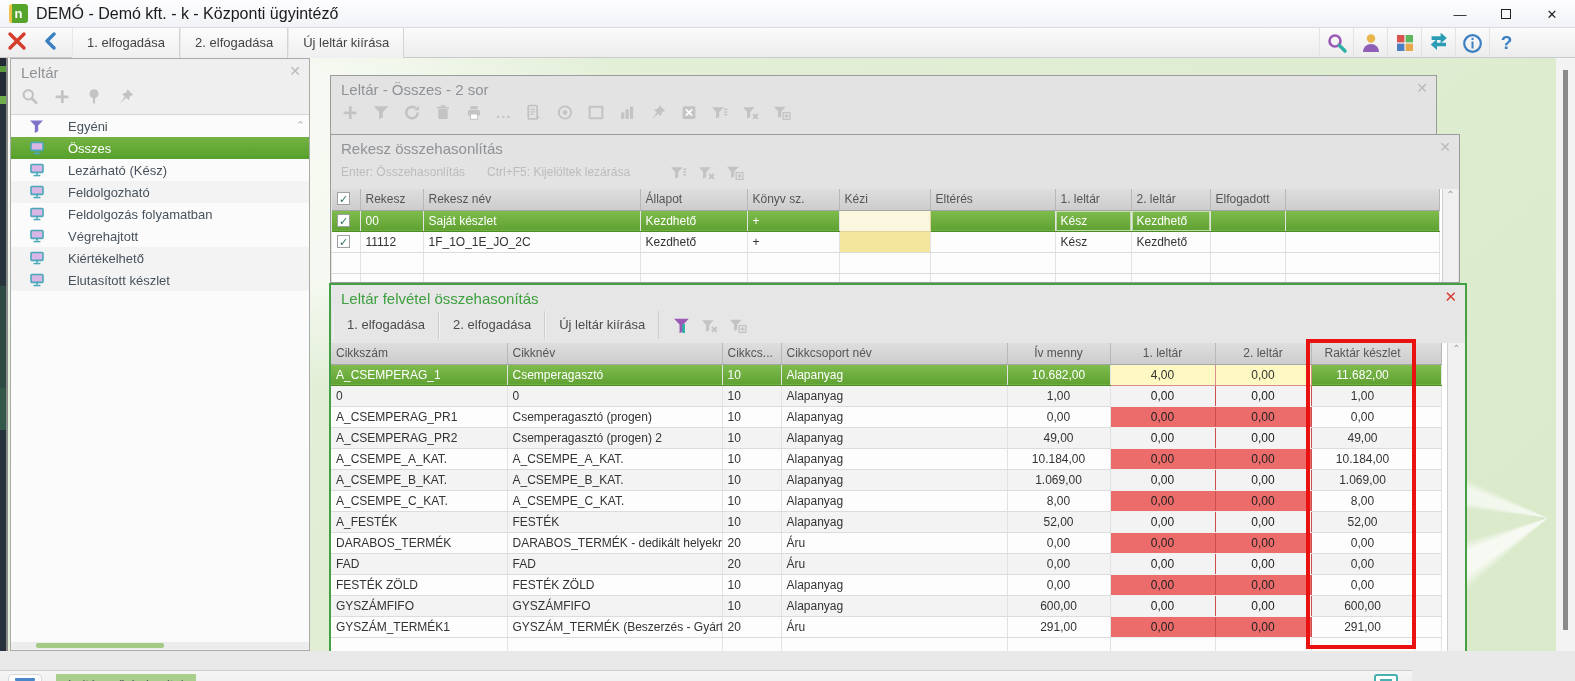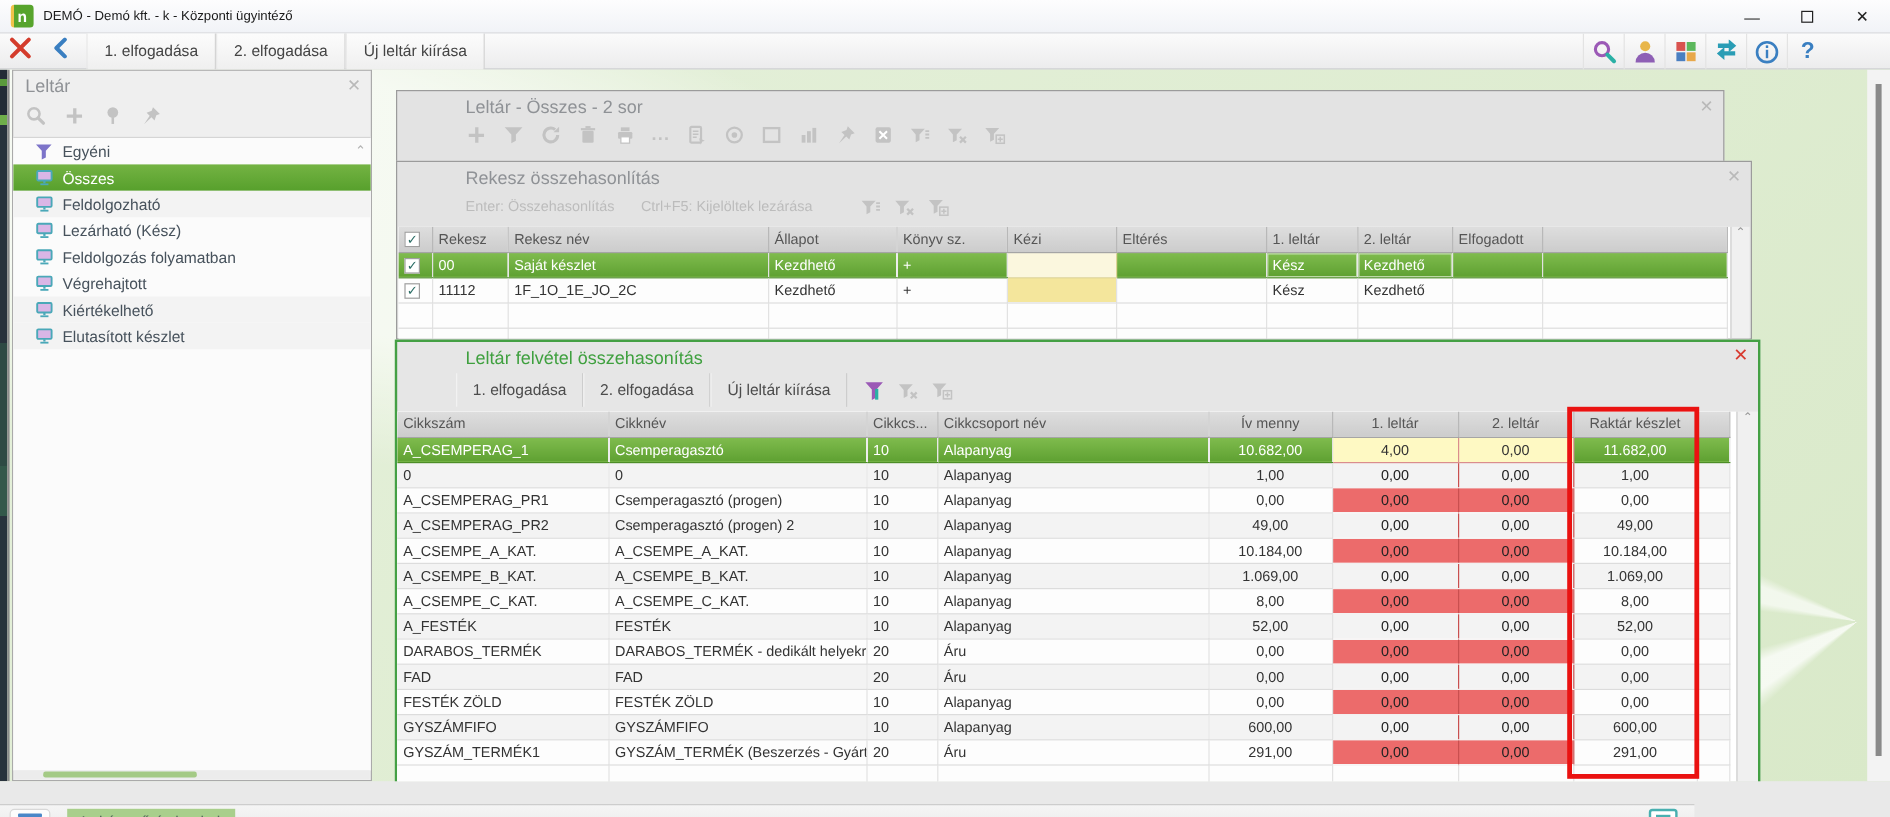--- a/index.html
+++ b/index.html
@@ -7,21 +7,21 @@
     font-family:"Liberation Sans","DejaVu Sans",sans-serif; }
   .screen { position:relative; width:1575px; height:681px; background:#e9e9e9; overflow:hidden; }
 
   
   .titlebar { position:absolute; left:0; top:0; width:1575px; height:28px;
     background:linear-gradient(#fdfdfe,#f1f3f7); border-bottom:1px solid #d9dbe0;
     display:flex; align-items:center; }
   .appicon { width:19px; height:19px; margin:0 8px 0 9px; border-radius:3px;
     background:linear-gradient(90deg,#f0c24a 0 3px,#57a42c 3px);
     color:#fff; font-weight:bold; font-size:13px; text-align:center; line-height:19px; }
-  .apptitle { font-size:11px; color:#1b1b1b; }
+  .apptitle { font-size:16px; color:#1b1b1b; }
   .wincontrols { position:absolute; right:0; top:0; height:28px; display:flex; }
   .wc { width:46px; height:28px; display:flex; align-items:center; justify-content:center;
         color:#222; font-size:13px; cursor:default; }
   .wc .maxbox { width:10px; height:10px; border:1.5px solid #222; display:inline-block; }
 
   
   .toolbar { position:absolute; left:0; top:28px; width:1575px; height:30px;
     background:linear-gradient(#fbfbfb,#ececed); border-bottom:1px solid #c8cacd;
     display:flex; align-items:center; }
   .tb-close { width:34px; text-align:center; }
@@ -42,31 +42,31 @@
         rgba(255,255,255,0) 0deg 48deg,  rgba(255,255,255,.75) 55deg 68deg,
         rgba(255,255,255,0) 75deg 96deg, rgba(255,255,255,.65) 101deg 110deg,
         rgba(255,255,255,0) 116deg 360deg),
       linear-gradient(140deg,#e6f1dc,#d9e9c9); }
   .leftstrip { position:absolute; left:0; top:0; width:8px; height:593px;
     background:linear-gradient(#232c36 0 8px,#5a9a3c 8px 14px,#232c36 14px 38px,#6fae4a 38px 46px,
       #28323c 46px 228px,#2e4a44 228px 330px,#33584a 330px 372px,#28323c 372px 593px);
     border-right:2px solid #8a8a8a; }
 
   
-  .win { position:absolute; background:#e3e3e3; border:1px solid #9b9b9b;padding-left:47px; }
+  .win { position:absolute; background:#e3e3e3; border:1px solid #9b9b9b; }
   .win-title { font-size:15px; color:#8f9296; padding:5px 10px 3px; white-space:nowrap; }
   .win-x { position:absolute; top:5px; right:8px; color:#b9b9b9; font-size:14px; line-height:14px; }
 
   
   .sidebar { position:absolute; left:10px; top:0; width:300px; height:593px;
     background:#efefef; border:1px solid #aaa; }
   .sb-tools { display:flex; gap:14px; padding:4px 0 6px 10px; }
   .sb-list { position:absolute; left:0; top:55px; right:0; bottom:8px; background:#fbfbfb;
     border-top:1px solid #d5d5d5; overflow:hidden; }
-  .side-item { height:22px; display:flex; align-items:center; gap:6px; padding-left:17px;
+  .side-item { height:22px; display:flex; align-items:center; gap:22px; padding-left:17px;
     font-size:13px; color:#47525c; white-space:nowrap; }
   .side-item.alt { background:#f3f3f3; }
   .side-item.sel { background:linear-gradient(#74b343,#57a02c); color:#fff;align-items:center; }
   .sb-up { position:absolute; right:4px; top:60px; color:#b5b5b5; font-size:11px; }
   .sb-hscroll { position:absolute; left:1px; bottom:1px; height:7px; right:1px; background:#ececec; }
   .sb-hthumb { position:absolute; left:24px; top:1px; width:128px; height:5px; background:#a4ca85; border-radius:2px; }
 
   
   .ic { display:inline-flex; width:18px; height:16px; align-items:center; justify-content:center; }
   .ic svg { width:16px; height:15px; }
@@ -256,39 +256,39 @@
           <div class="side-item sel">
             <span class="ic">
               <svg viewBox="0 0 16 16">
                 <rect x="1.6" y="1.6" width="12.8" height="8.4" rx="1" fill="#dab6e6" stroke="#4aa8b8" stroke-width="1.7"></rect>
                 <rect x="7" y="10.4" width="2" height="2" fill="#4aa8b8"></rect>
                 <rect x="4.4" y="12.6" width="7.2" height="1.6" fill="#4aa8b8"></rect>
               </svg>
             </span>
             <span>Összes</span>
           </div>
+          <div class="side-item">
+            <span class="ic">
+              <svg viewBox="0 0 16 16">
+                <rect x="1.6" y="1.6" width="12.8" height="8.4" rx="1" fill="#dab6e6" stroke="#4aa8b8" stroke-width="1.7"></rect>
+                <rect x="7" y="10.4" width="2" height="2" fill="#4aa8b8"></rect>
+                <rect x="4.4" y="12.6" width="7.2" height="1.6" fill="#4aa8b8"></rect>
+              </svg>
+            </span>
+            <span>Lezárható (Kész)</span>
+          </div>
           <div class="side-item alt">
             <span class="ic">
               <svg viewBox="0 0 16 16">
                 <rect x="1.6" y="1.6" width="12.8" height="8.4" rx="1" fill="#dab6e6" stroke="#4aa8b8" stroke-width="1.7"></rect>
                 <rect x="7" y="10.4" width="2" height="2" fill="#4aa8b8"></rect>
                 <rect x="4.4" y="12.6" width="7.2" height="1.6" fill="#4aa8b8"></rect>
               </svg>
             </span>
             <span>Feldolgozható</span>
-          </div>
-          <div class="side-item">
-            <span class="ic">
-              <svg viewBox="0 0 16 16">
-                <rect x="1.6" y="1.6" width="12.8" height="8.4" rx="1" fill="#dab6e6" stroke="#4aa8b8" stroke-width="1.7"></rect>
-                <rect x="7" y="10.4" width="2" height="2" fill="#4aa8b8"></rect>
-                <rect x="4.4" y="12.6" width="7.2" height="1.6" fill="#4aa8b8"></rect>
-              </svg>
-            </span>
-            <span>Lezárható (Kész)</span>
           </div>
           <div class="side-item">
             <span class="ic">
               <svg viewBox="0 0 16 16">
                 <rect x="1.6" y="1.6" width="12.8" height="8.4" rx="1" fill="#dab6e6" stroke="#4aa8b8" stroke-width="1.7"></rect>
                 <rect x="7" y="10.4" width="2" height="2" fill="#4aa8b8"></rect>
                 <rect x="4.4" y="12.6" width="7.2" height="1.6" fill="#4aa8b8"></rect>
               </svg>
             </span>
             <span>Feldolgozás folyamatban</span>

